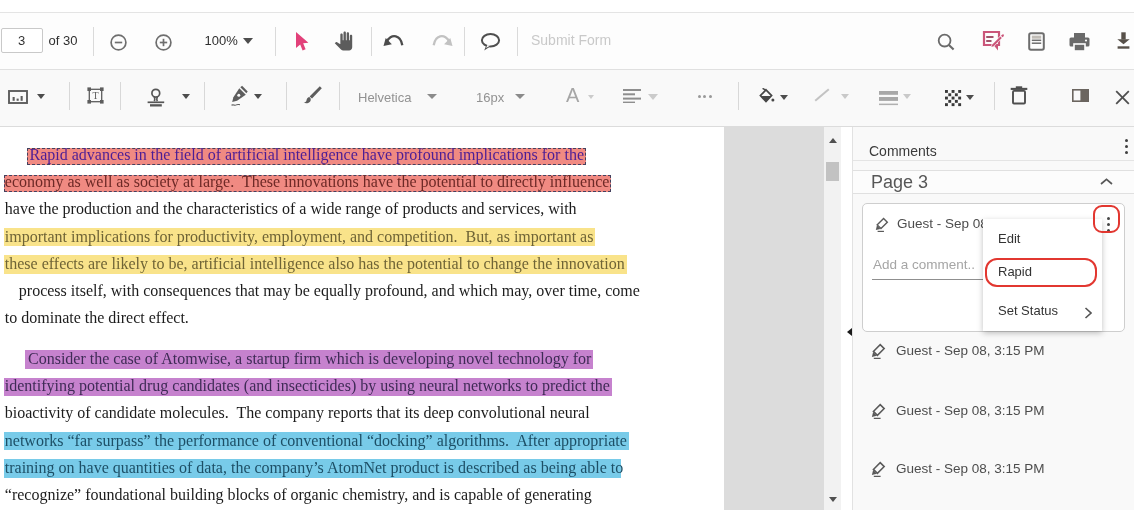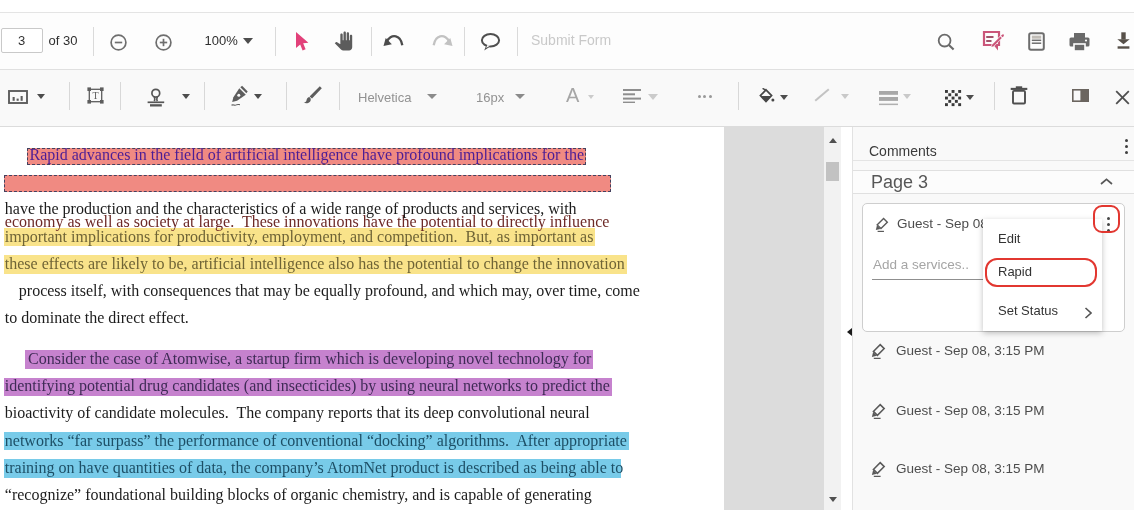--- a/index.html
+++ b/index.html
@@ -236,21 +236,21 @@
   <div id="doc">
       <div style="position: absolute; box-sizing: border-box; left: 3.5px; top: 331.9px; width: 617.378px; height: 18.8px; background: rgb(120, 203, 233);"></div>
       <div style="position: absolute; box-sizing: border-box; left: 3.5px; top: 304.6px; width: 625.3px; height: 18.8px; background: rgb(120, 203, 233);"></div>
       <div style="position: absolute; box-sizing: border-box; left: 3.5px; top: 250.7px; width: 608.472px; height: 18.8px; background: rgb(198, 130, 206);"></div>
       <div style="position: absolute; box-sizing: border-box; left: 25px; top: 223.4px; width: 568.438px; height: 18.8px; background: rgb(198, 130, 206);"></div>
       <div style="position: absolute; box-sizing: border-box; left: 3.5px; top: 127.8px; width: 623.222px; height: 18.8px; background: rgb(249, 227, 138);"></div>
       <div style="position: absolute; box-sizing: border-box; left: 3.5px; top: 100.5px; width: 591.941px; height: 18.8px; background: rgb(249, 227, 138);"></div>
       <div style="position: absolute; box-sizing: border-box; left: 3.5px; top: 47.8px; width: 607.862px; height: 17.2px; background: rgb(240, 138, 130); border: 1.5px dashed rgb(68, 65, 94);"></div>
       <div style="position: absolute; box-sizing: border-box; left: 26.5px; top: 20.5px; width: 559.484px; height: 17.2px; background: rgb(240, 138, 130); border: 1.5px dashed rgb(68, 65, 94);"></div>
       <div class="dl" style="top: 18.6px; left: 29.5px; color: #4c1d95;">Rapid advances in the field of artificial intelligence have profound implications for the</div>
-      <div class="dl" style="top: 45.9px; left: 4.8px; color: rgb(109, 41, 38); margin-top: 40px;">economy as well as society at large.&nbsp; These innovations have the potential to directly influence</div>
+      <div class="dl" style="top: 45.9px; left: 4.8px; color: rgb(109, 41, 38);">economy as well as society at large.&nbsp; These innovations have the potential to directly influence</div>
       <div class="dl" style="top: 73.2px; left: 4.8px; color: rgb(28, 28, 28);">have the production and the characteristics of a wide range of products and services, with</div>
       <div class="dl" style="top: 100.5px; left: 4.8px; color: rgb(111, 100, 54);">important implications for productivity, employment, and competition.&nbsp; But, as important as</div>
       <div class="dl" style="top: 127.8px; left: 4.8px; color: rgb(111, 100, 54);">these effects are likely to be, artificial intelligence also has the potential to change the innovation</div>
       <div class="dl" style="top: 155.1px; left: 4.8px; color: rgb(28, 28, 28); margin-left: 14px;">process itself, with consequences that may be equally profound, and which may, over time, come</div>
       <div class="dl" style="top: 182.4px; left: 4.8px; color: rgb(28, 28, 28);">to dominate the direct effect.</div>
       <div class="dl" style="top: 222.7px; left: 28px; color: rgb(63, 43, 86);">Consider the case of Atomwise, a startup firm which is developing novel technology for</div>
       <div class="dl" style="top: 250px; left: 4.8px; color: rgb(63, 43, 86);">identifying potential drug candidates (and insecticides) by using neural networks to predict the</div>
       <div class="dl" style="top: 277.3px; left: 4.8px; color: rgb(28, 28, 28);">bioactivity of candidate molecules.&nbsp; The company reports that its deep convolutional neural</div>
       <div class="dl" style="top: 304.6px; left: 4.8px; color: rgb(29, 79, 102);">networks “far surpass” the performance of conventional “docking” algorithms.&nbsp; After appropriate</div>
       <div class="dl" style="top: 331.9px; left: 4.8px; color: rgb(29, 79, 102);">training on have quantities of data, the company’s AtomNet product is described as being able to</div>
@@ -283,21 +283,21 @@
     </div>
 
     <div class="abs" style="left:9px;top:76px;width:261px;height:127px;background:#fff;border:1px solid #cecece;border-radius:5px">
 
       <svg class="abs" style="left:12px;top:13px" width="14" height="15" viewBox="0 0 15 16">
         <path d="M9.2 1.6 L13.2 5.6 L6.4 12.4 L2.4 8.4 Z" fill="none" stroke="#5a5a5a" stroke-width="1.5"></path>
         <path d="M2.1 8.9 L5.9 12.7 L0.9 14 Z" fill="#5a5a5a"></path>
         <line x1="2.8" y1="15.4" x2="9.6" y2="15.4" stroke="#5a5a5a" stroke-width="1.3"></line>
       </svg>
       <div class="abs guest" style="left:34px;top:12px">Guest - Sep 08, 3:15 PM</div>
-      <div class="abs" style="left:10px;top:53px;color:#a5a5a5;font-size:13.5px">Add a services..</div>
+      <div class="abs" style="left:10px;top:53px;color:#a5a5a5;font-size:13.5px">Add a comment..</div>
       <div class="abs" style="left:9px;top:75px;width:228px;height:1px;background:#8f8f8f"></div>
 
       <div class="abs" style="left:244px;top:12.5px">
         <div style="width:3.2px;height:3.2px;border-radius:50%;background:#464646;margin-bottom:3.2px"></div>
         <div style="width:3.2px;height:3.2px;border-radius:50%;background:#464646;margin-bottom:3.2px"></div>
         <div style="width:3.2px;height:3.2px;border-radius:50%;background:#464646"></div>
       </div>
     </div>
 
     <svg class="abs" style="left:18px;top:216px" width="15" height="16" viewBox="0 0 15 16">

